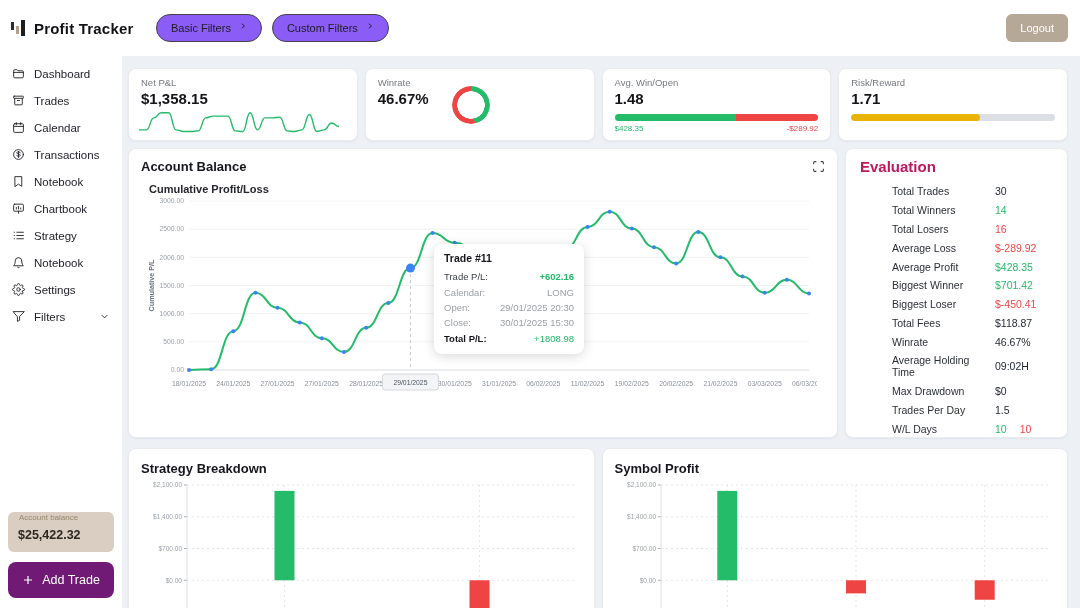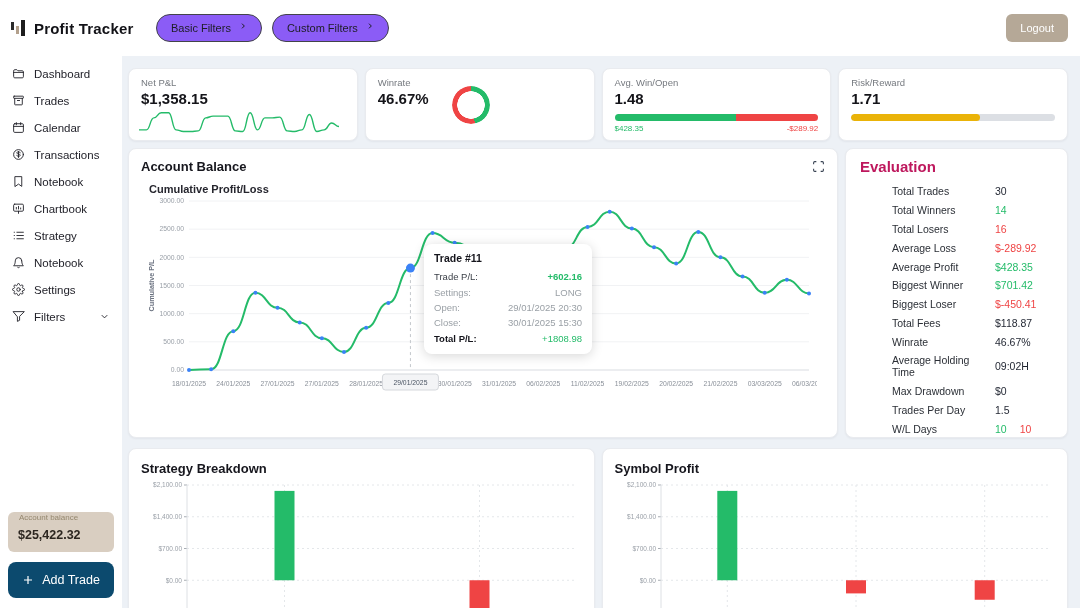--- a/index.html
+++ b/index.html
@@ -22,21 +22,21 @@
   
   .sidebar { width:122px; background:#fff; display:flex; flex-direction:column; padding-top:4px; flex:none; }
   .nav-item { display:flex; align-items:center; gap:9px; padding:7px 12px; font-size:11.5px; color:#23232b; cursor:pointer; }
   .nav-item svg { flex:none; }
   .nav-item .chev { margin-left:auto; }
   .side-spacer { flex:1; }
   .ab-widget { margin:6px 8px; position:relative; }
   .ab-label { position:absolute; top:1px; left:11px; font-size:8px; color:#94876e; }
   .ab-box { background:#d9cec1; border-radius:6px; padding:13px 10px 9px; cursor:pointer; }
   .ab-value { font-size:12.5px; font-weight:bold; color:#2c2620; }
-  .add-trade { margin:4px 8px 10px; height:36px; background:#0c4a6e; color:#fff; border:none; border-radius:8px;
+  .add-trade { margin:4px 8px 10px; height:36px; background:#701a75; color:#fff; border:none; border-radius:8px;
     display:flex; align-items:center; justify-content:center; gap:8px; font-size:12.5px; cursor:pointer; font-family:inherit; }
 
   
   .content { flex:1; padding:12px 12px 0 6px; overflow:hidden; min-width:0; }
   .card { background:#fff; border:1px solid #e9ebef; border-radius:8px; box-shadow:0 1px 2px rgba(16,24,40,.05); }
 
   .stats-row { display:grid; grid-template-columns:repeat(4,1fr); gap:7px; height:73px; }
   .stat-card { padding:8px 12px; position:relative; overflow:hidden; }
   .stat-label { font-size:9.5px; color:#75797f; }
   .stat-value { font-size:15px; font-weight:bold; color:#141419; margin-top:2px; }
@@ -48,21 +48,21 @@
   .wl-green { height:100%; } .wl-red { height:100%; flex:1; }
   .wl-labels { display:flex; justify-content:space-between; font-size:8px; margin-top:3px; }
   .rr-track { margin-top:7px; height:7px; border-radius:4px; background:#dcdfe4; overflow:hidden; }
   .rr-fill { height:100%; border-radius:4px; }
 
   .mid-row { display:grid; grid-template-columns:1fr 223px; gap:7px; margin-top:7px; height:290px; }
   .balance-card { padding:10px 12px; position:relative; overflow:hidden; }
   .card-head { display:flex; align-items:center; justify-content:space-between; }
   .card-title { font-size:13px; font-weight:bold; color:#16161d; }
   .chart-sub { font-size:11px; font-weight:bold; color:#26262e; margin:9px 0 0 8px; }
-  .tooltip { position:absolute; left:295px; top:95px; width:168px; background:#fff; border-radius:8px;
+  .tooltip { position:absolute; left:305px; top:95px; width:150px; background:#fff; border-radius:8px;
     box-shadow:0 2px 12px rgba(0,0,0,.16); padding:8px 10px; z-index:5; }
   .tt-title { font-size:10.5px; font-weight:bold; color:#15151c; margin-bottom:5px; }
   .tt-row { display:flex; justify-content:space-between; font-size:9.5px; padding:2.2px 0; }
 
   .eval-card { padding:8px 14px; overflow:hidden; }
   .eval-title { font-size:15px; font-weight:bold; color:#be185d; margin:1px 0 7px; }
   .eval-row { display:flex; align-items:center; font-size:10.5px; padding:3.4px 0; }
   .ev-label { flex:1; color:#2b2f36;margin-left:32px; }
   .ev-val { width:58px; white-space:nowrap; }
   .ev-val span + span { margin-left:13px; }
@@ -301,21 +301,21 @@
               <text x="269.42857142857144" y="189.5" text-anchor="middle" font-size="6.8" fill="#4b5563">29/01/2025</text>
             </svg>
           <div class="tooltip">
             <div class="tt-title">Trade #11</div>
             <div id="tt-rows">
                 <div class="tt-row">
                   <span style="color: rgb(58, 63, 71);">Trade P/L:</span>
                   <span style="color: rgb(36, 187, 105); font-weight: bold;">+602.16</span>
                 </div>
                 <div class="tt-row">
-                  <span style="color: rgb(154, 160, 166);">Settings:</span>
+                  <span style="color: rgb(154, 160, 166);">Calendar:</span>
                   <span style="color: rgb(154, 160, 166);">LONG</span>
                 </div>
                 <div class="tt-row">
                   <span style="color: rgb(154, 160, 166);">Open:</span>
                   <span style="color: rgb(154, 160, 166);">29/01/2025 20:30</span>
                 </div>
                 <div class="tt-row">
                   <span style="color: rgb(154, 160, 166);">Close:</span>
                   <span style="color: rgb(154, 160, 166);">30/01/2025 15:30</span>
                 </div>

